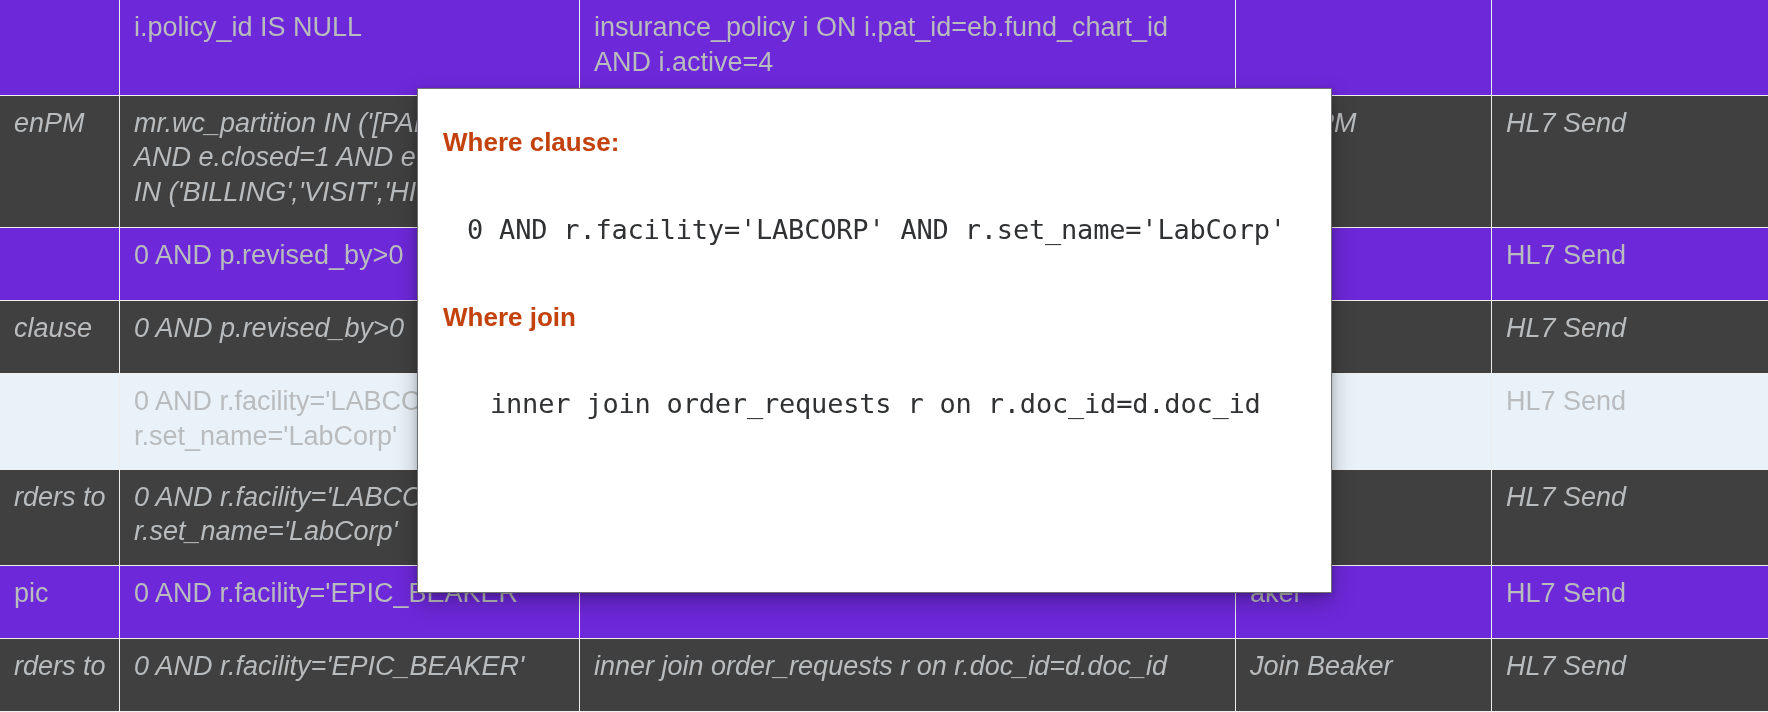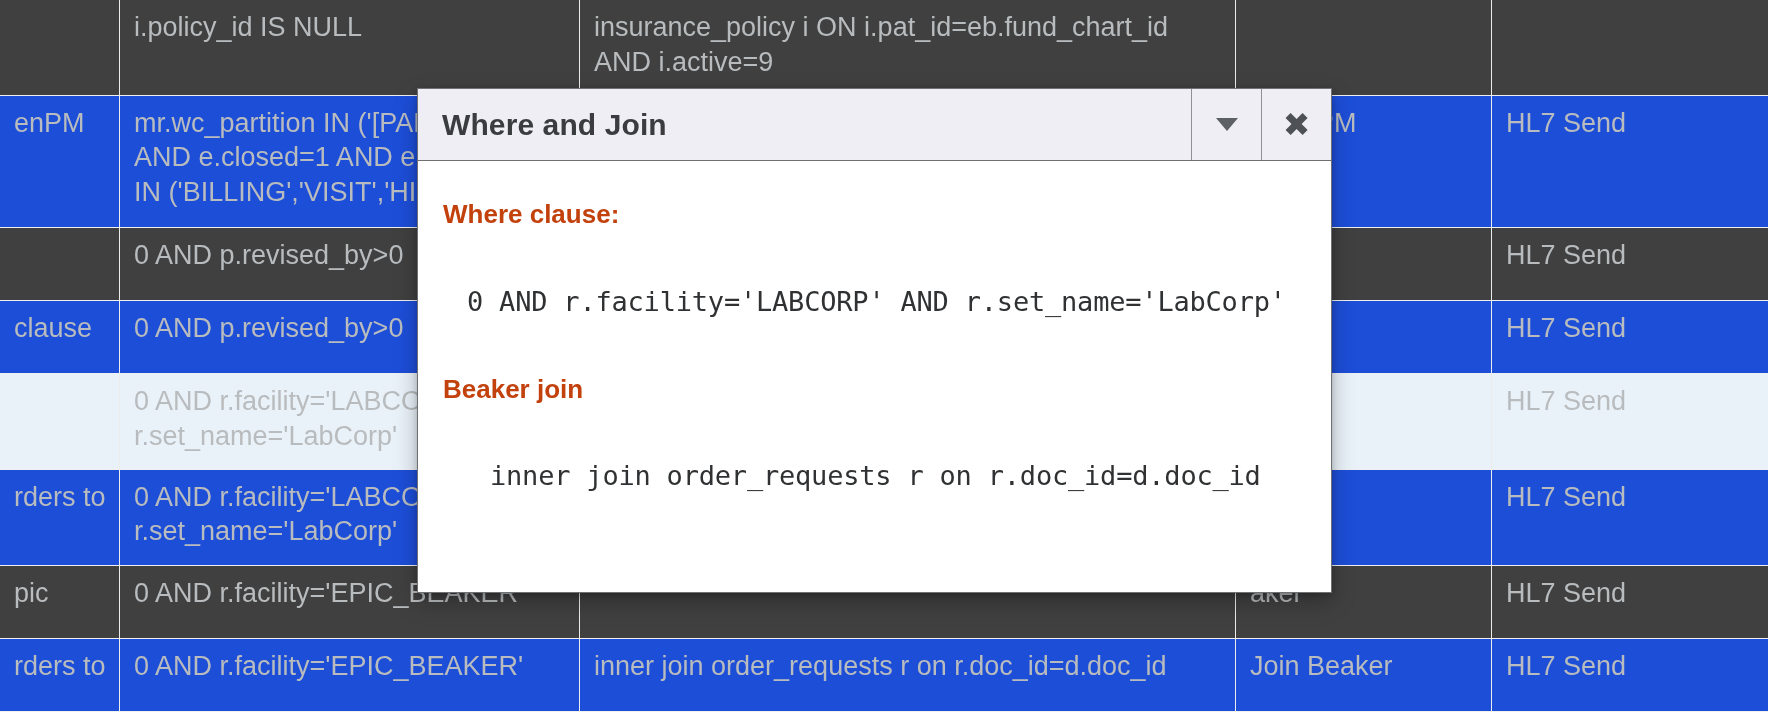--- a/index.html
+++ b/index.html
@@ -36,22 +36,22 @@
     white-space: pre-wrap;
     word-break: break-word;
   }
   .c-name  { width: 92px; }
   .c-where { width: 432px; }
   .c-join  { width: 628px; }
   .c-sys   { width: 228px; }
   .c-act   { width: 268px; }
 
   tr.r-sel td { background: #eaf2f9; }
-  tr.r-alt td { background: #1d4ed8; }
-  tr.r-norm td { background: #404040; }
+  tr.r-alt td { background: #404040; font-style: italic; }
+  tr.r-norm td { background: #6d28d9; }
 
   
   .h-tall  { height: 78px; }
   .h-mid   { height: 70px; }
   .h-std   { height: 69px; }
 
   
   #dialog {
     position: absolute;
     left: 417px;
@@ -136,21 +136,21 @@
 </style>
 </head>
 <body>
 
 <table id="grid">
   <tbody>
 
     <tr class="r-norm h-mid">
       <td class="c-name"></td>
       <td class="c-where">i.policy_id IS NULL</td>
-      <td class="c-join">insurance_policy i ON i.pat_id=eb.fund_chart_id AND i.active=9</td>
+      <td class="c-join">insurance_policy i ON i.pat_id=eb.fund_chart_id AND i.active=4</td>
       <td class="c-sys"></td>
       <td class="c-act"></td>
 
     </tr>
 
     <tr class="r-alt h-tall">
       <td class="c-name">enPM</td>
       <td class="c-where">mr.wc_partition IN ('[PARTITION]') AND e.closed=1 AND e.visit_type IN ('BILLING','VISIT','HISTEXAM')</td>
       <td class="c-join">LEFT JOIN patient_mrns mr ON mr.pat_id=e.pat_id</td>
       <td class="c-sys">OpenPM</td>
@@ -209,28 +209,19 @@
       <td class="c-join">inner join order_requests r on r.doc_id=d.doc_id</td>
       <td class="c-sys">Join Beaker</td>
       <td class="c-act">HL7 Send</td>
 
     </tr>
 
   </tbody>
 </table>
 
 <div id="dialog">
-  <div id="dlg-header">
-    <div id="dlg-title">Where and Join</div>
-    <div class="hdr-btn">
-      <span class="caret"></span>
-    </div>
-    <div class="hdr-btn">
-      <span class="xmark">✖</span>
-    </div>
-  </div>
   <div id="dlg-body">
     <div class="sect-label">Where clause:</div>
     <div class="code-line" id="where-code">0 AND r.facility='LABCORP' AND r.set_name='LabCorp'</div>
-    <div class="sect-label" id="custom-join-label">Beaker join</div>
+    <div class="sect-label" id="custom-join-label">Where join</div>
     <div class="code-line" id="join-code">inner join order_requests r on r.doc_id=d.doc_id</div>
   </div>
 </div>
 
 </body></html>

